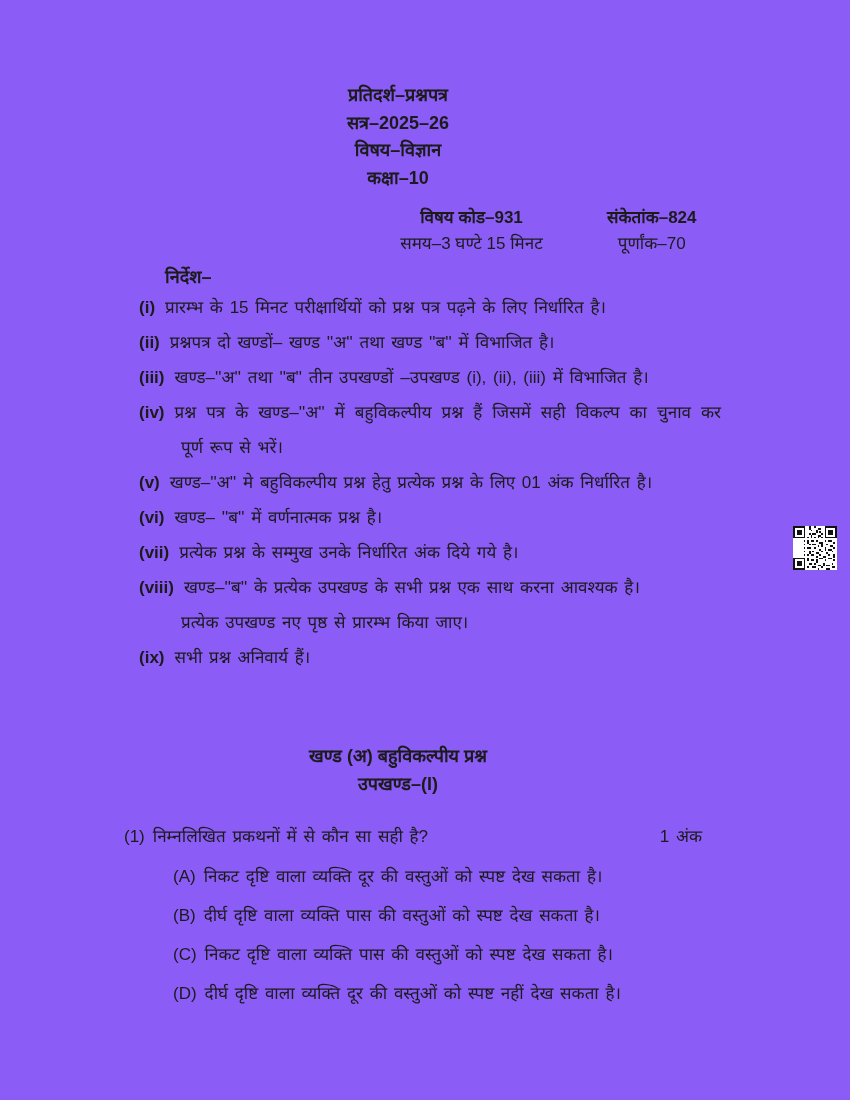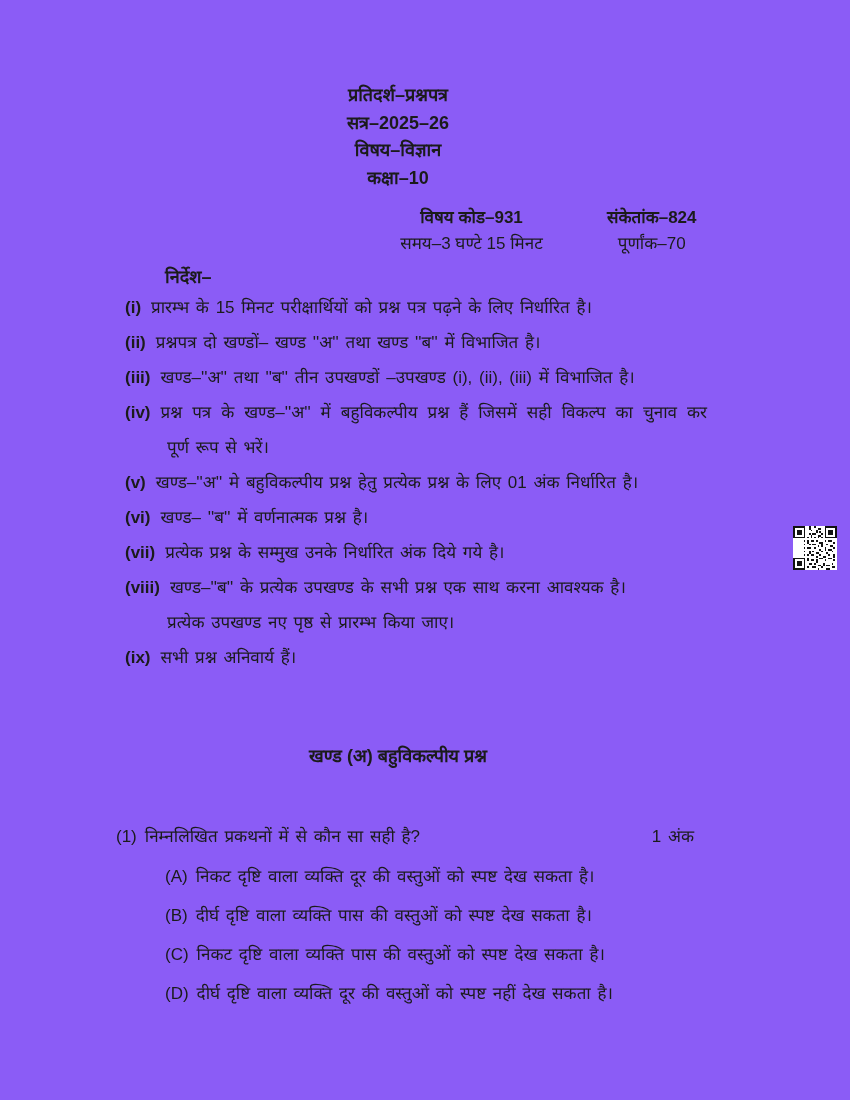--- a/index.html
+++ b/index.html
@@ -18,29 +18,29 @@
   .header-block { top:82px; line-height:27.5px; }
   .section-block { top:742px; line-height:28px; }
 
   .meta { position:absolute; top:205px; left:133px; right:40px; font-size:17px; line-height:26px;text-align:center; }
   .meta-right { position:absolute; left:474px; top:0; }
   .meta .bold-row { font-weight:bold; }
 
   .directive { position:absolute; top:264px; left:133px; font-size:18px; font-weight:bold;margin-left:32px; }
 
   .instructions {
-    position:absolute; top:290px; left:125px; width:582px;
+    position:absolute; top:290px; left:139px; width:582px;
     font-size:17px; line-height:35px; word-spacing:2px;
   }
   .marker { font-weight:bold; margin-right:10px; white-space:nowrap; }
   .jline { text-align:justify; text-align-last:justify; }
   .indent { padding-left:42px; }
 
   .question {
-    position:absolute; top:826px; left:116px; width:578px;
+    position:absolute; top:826px; left:124px; width:578px;
     font-size:17px; word-spacing:2px;
   }
   .q-row { display:flex; justify-content:space-between; align-items:flex-start; line-height:22px; }
   .q-num { margin-right:8px; }
   .q-marks { white-space:nowrap; }
   .options { margin-top:18px; padding-left:49px; }
   .option { margin-bottom:17px; line-height:22px; }
   .opt-label { margin-right:8px; }
 
   .qr { position:absolute; left:792px; top:526px; width:46px; height:44px; }
@@ -127,20 +127,21 @@
     <g fill="#111111">
       <rect x="2" y="2" width="3" height="3"></rect>
         <rect x="20" y="2" width="3" height="3"></rect>
         <rect x="2" y="20" width="3" height="3"></rect>
       <path d="M8 6h1v1H8zM10 6h1v1h-1zM12 6h1v1h-1zM14 6h1v1h-1zM16 6h1v1h-1zM6 8h1v1H6zM6 10h1v1H6zM6 12h1v1H6zM6 14h1v1H6zM6 16h1v1H6zM9 0h1v2H9zM12 0h1v1h-1zM14 1h2v1h-2zM10 2h1v1h-1zM13 2h1v2h-1zM15 3h1v1h-1zM9 4h1v1H9zM11 4h2v1h-2zM16 4h1v1h-1zM10 5h1v1h-1zM14 5h2v1h-2zM8 8h1v2H8zM10 8h2v1h-2zM13 8h1v1h-1zM15 9h2v1h-2zM18 8h1v1h-1zM20 8h2v1h-2zM23 9h1v1h-1zM9 10h1v1H9zM11 10h2v1h-2zM14 11h1v1h-1zM16 10h1v2h-1zM19 10h1v1h-1zM21 11h2v1h-2zM8 12h2v1H8zM12 12h1v1h-1zM15 13h1v1h-1zM18 12h1v2h-1zM20 13h2v1h-2zM23 12h1v1h-1zM9 14h1v2H9zM11 14h1v1h-1zM13 15h2v1h-2zM16 14h1v1h-1zM19 15h1v1h-1zM22 14h1v1h-1zM8 16h1v1H8zM10 16h2v1h-2zM13 17h1v1h-1zM15 16h1v1h-1zM17 17h2v1h-2zM20 16h1v1h-1zM23 16h1v2h-1zM8 18h1v2H8zM10 19h2v1h-2zM13 19h1v2h-1zM15 18h2v1h-2zM18 19h1v1h-1zM20 18h2v1h-2zM23 19h1v1h-1zM9 21h2v1H9zM12 21h1v1h-1zM14 22h2v1h-2zM17 21h1v2h-1zM19 22h2v1h-2zM22 21h1v1h-1zM8 23h1v1H8zM11 23h2v1h-2zM14 24h1v1h-1zM16 23h1v1h-1zM19 24h2v1h-2zM22 23h2v1h-2z"></path>
     </g>
   </svg>
 
   <div class="center-block section-block">
     <div>खण्ड (अ) बहुविकल्पीय प्रश्न</div>
+    <div>उपखण्ड–(I)</div>
   </div>
 
   <div class="question">
     <div class="q-row">
       <div><span class="q-num">(1)</span><span>निम्नलिखित प्रकथनों में से कौन सा सही है?</span></div>
       <div class="q-marks">1 अंक</div>
     </div>
     <div class="options">
       <div class="option"><span class="opt-label">(A)</span><span>निकट दृष्टि वाला व्यक्ति दूर की वस्तुओं को स्पष्ट देख सकता है।</span></div>
       <div class="option"><span class="opt-label">(B)</span><span>दीर्घ दृष्टि वाला व्यक्ति पास की वस्तुओं को स्पष्ट देख सकता है।</span></div>

